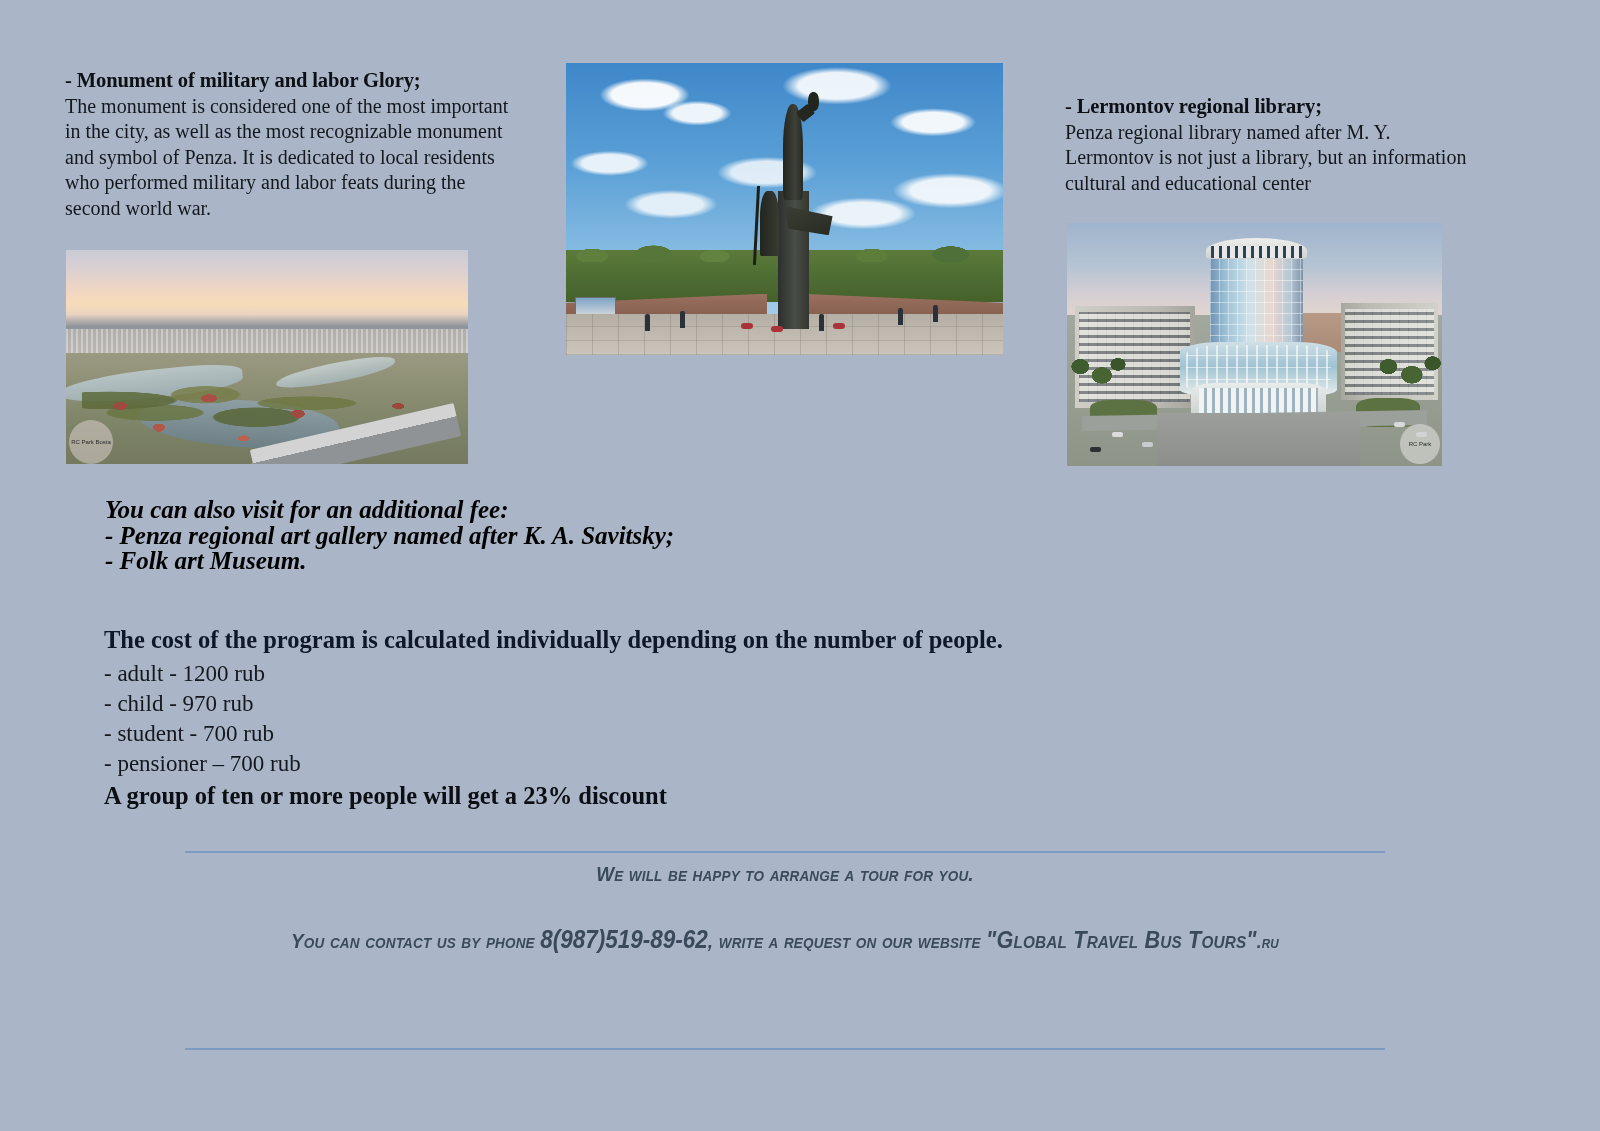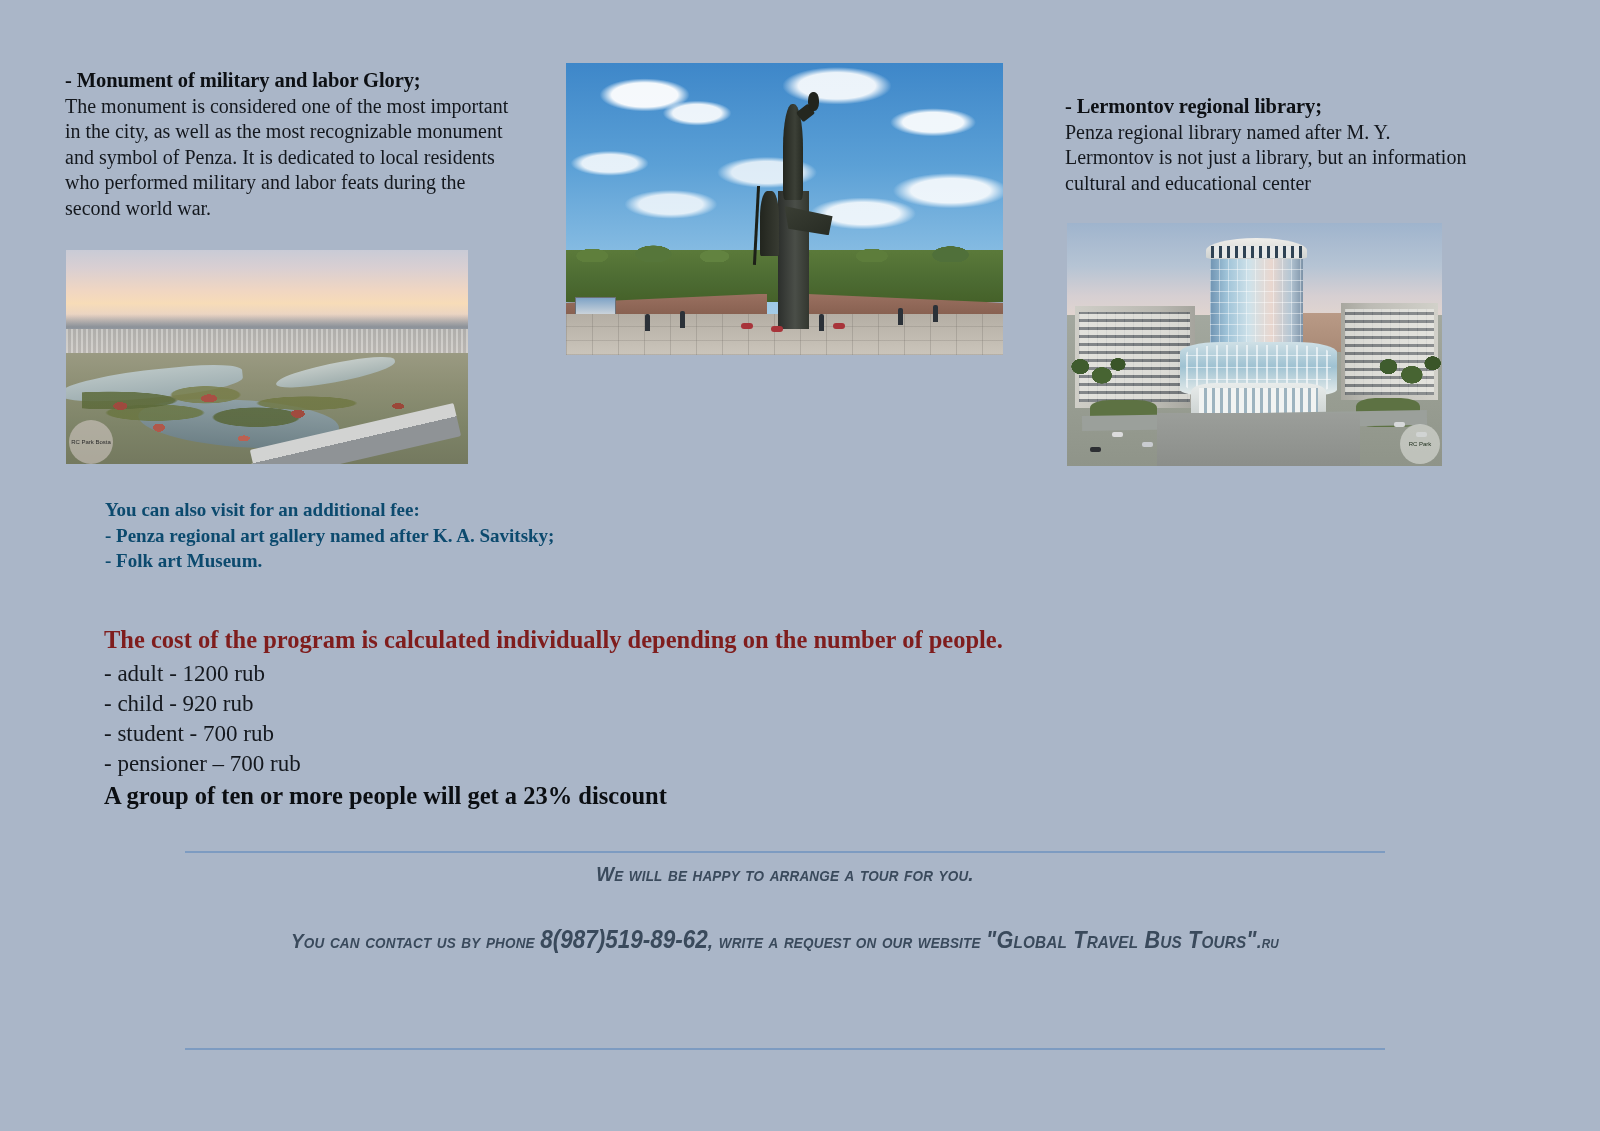--- a/index.html
+++ b/index.html
@@ -350,33 +350,34 @@
     display:flex; align-items:center; justify-content:center;
     font-size: 6px; color: #20301e; text-align:center; line-height:7px;
     font-family: "Liberation Sans", sans-serif;
   }
 
   
   #extra-fee { left: 105px; top: 497px; width: 820px; }
   #extra-fee .line {
     font-family: "Liberation Serif", serif;
     font-weight: bold;
-    font-size: 19px;
+    font-size: 25px;
     line-height: 25.5px;
-    color: #0c4a6e;
+    color: #000000;
+    font-style: italic;
   }
 
   
   #pricing { left: 104px; top: 625px; width: 1100px; }
   #pricing .price-title {
     font-family: "Liberation Serif", serif;
     font-weight: bold;
     font-size: 24.5px;
     line-height: 30px;
-    color: #7f1d1d;
+    color: #0f172a;
     margin-bottom: 4px;
   }
   #pricing .price-line {
     font-family: "Liberation Serif", serif;
     font-weight: normal;
     font-size: 23px;
     line-height: 30px;
     color: #14181e;
   }
   #pricing .discount {
@@ -520,21 +521,21 @@
 
   <div class="blk" id="extra-fee">
     <div class="line">You can also visit for an additional fee:</div>
     <div class="line">- Penza regional art gallery named after K. A. Savitsky;</div>
     <div class="line">- Folk art Museum.</div>
   </div>
 
   <div class="blk" id="pricing">
     <div class="price-title">The cost of the program is calculated individually depending on the number of people.</div>
     <div class="price-line">- adult - 1200 rub</div>
-    <div class="price-line">- child - 920 rub</div>
+    <div class="price-line">- child - 970 rub</div>
     <div class="price-line">- student - 700 rub</div>
     <div class="price-line">- pensioner – 700 rub</div>
     <div class="discount">A group of ten or more people will get a 23% discount</div>
   </div>
 
   <div class="rule" id="rule-top"></div>
   <div class="rule" id="rule-bottom"></div>
 
   <div class="footer-line" id="footer-happy">We will be happy to arrange a tour for you.</div>
 

